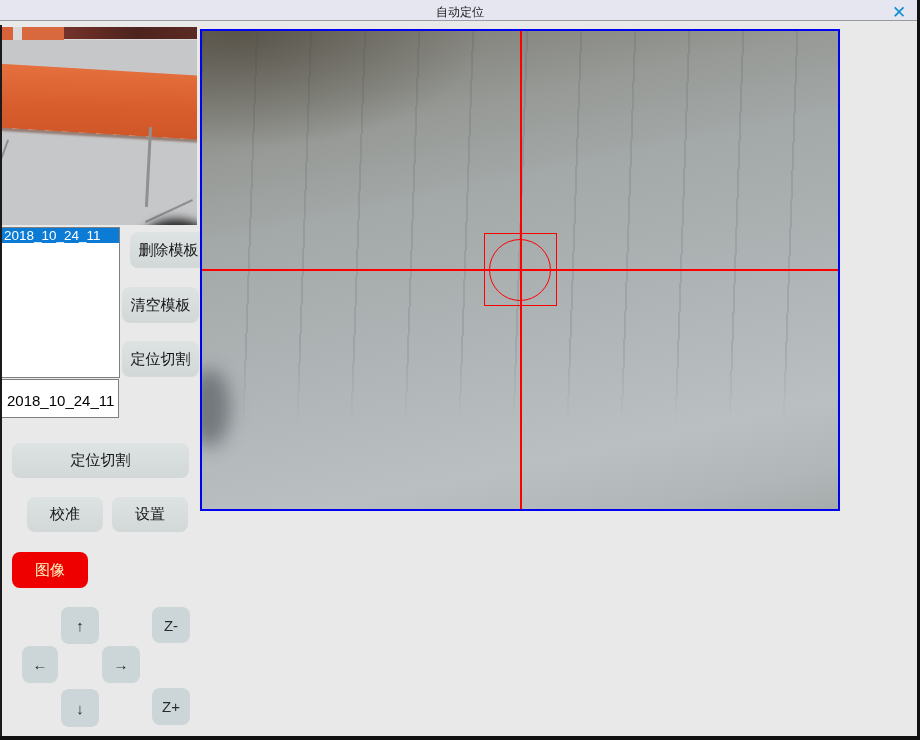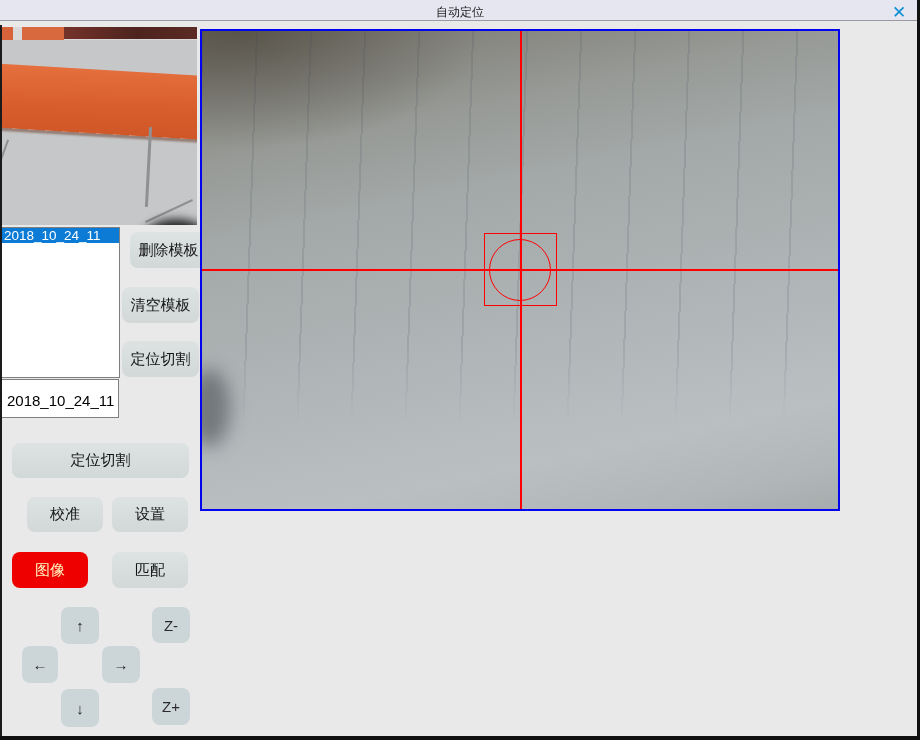--- a/index.html
+++ b/index.html
@@ -129,21 +129,20 @@
   <input class="name-field" type="text" value="2018_10_24_11" style="">
 
   <button class="btn btn-del">删除模板</button>
   <button class="btn btn-clear">清空模板</button>
   <button class="btn btn-engr">定位切割</button>
 
   <button class="btn btn-cut">定位切割</button>
   <button class="btn btn-cal">校准</button>
   <button class="btn btn-set">设置</button>
   <button class="btn btn-img">图像</button>
-  <button class="btn btn-match">匹配</button>
 
   <button class="btn jog jog-up">↑</button>
   <button class="btn jog jog-zmin">Z-</button>
   <button class="btn jog jog-left">←</button>
   <button class="btn jog jog-right">→</button>
   <button class="btn jog jog-down">↓</button>
   <button class="btn jog jog-zplus">Z+</button>
 
   <div class="camera">
     <div class="stripes"></div>

